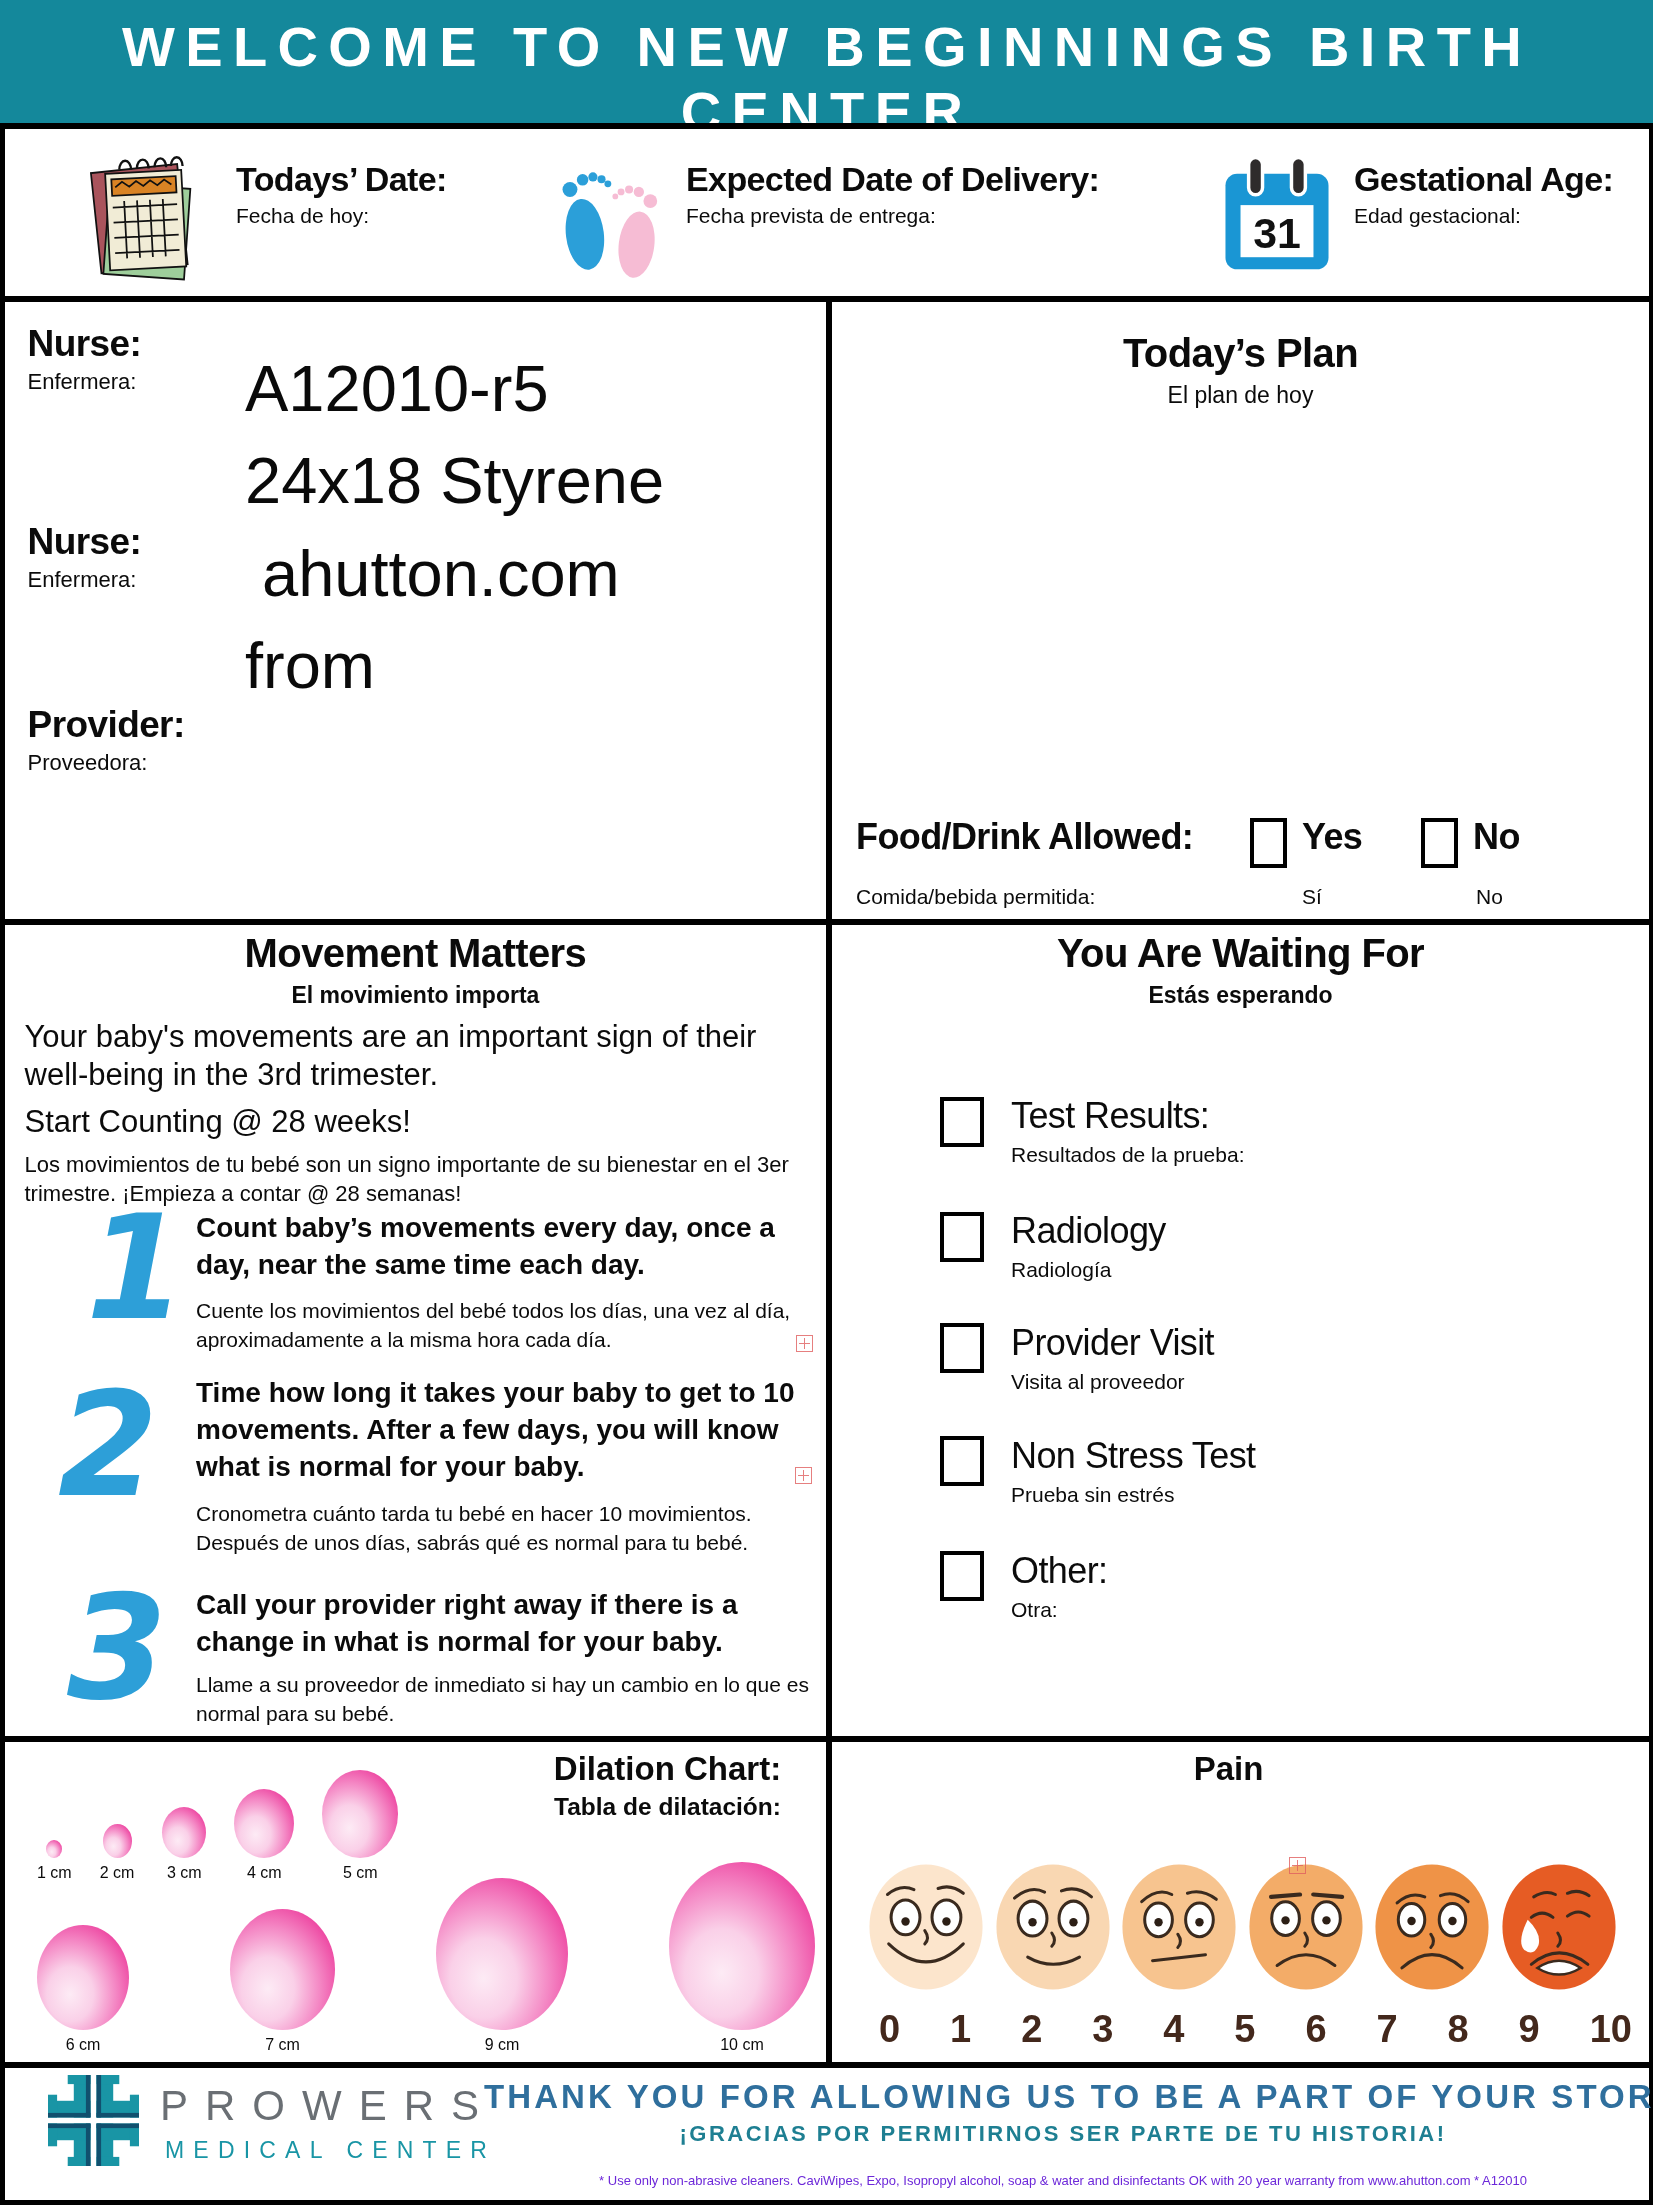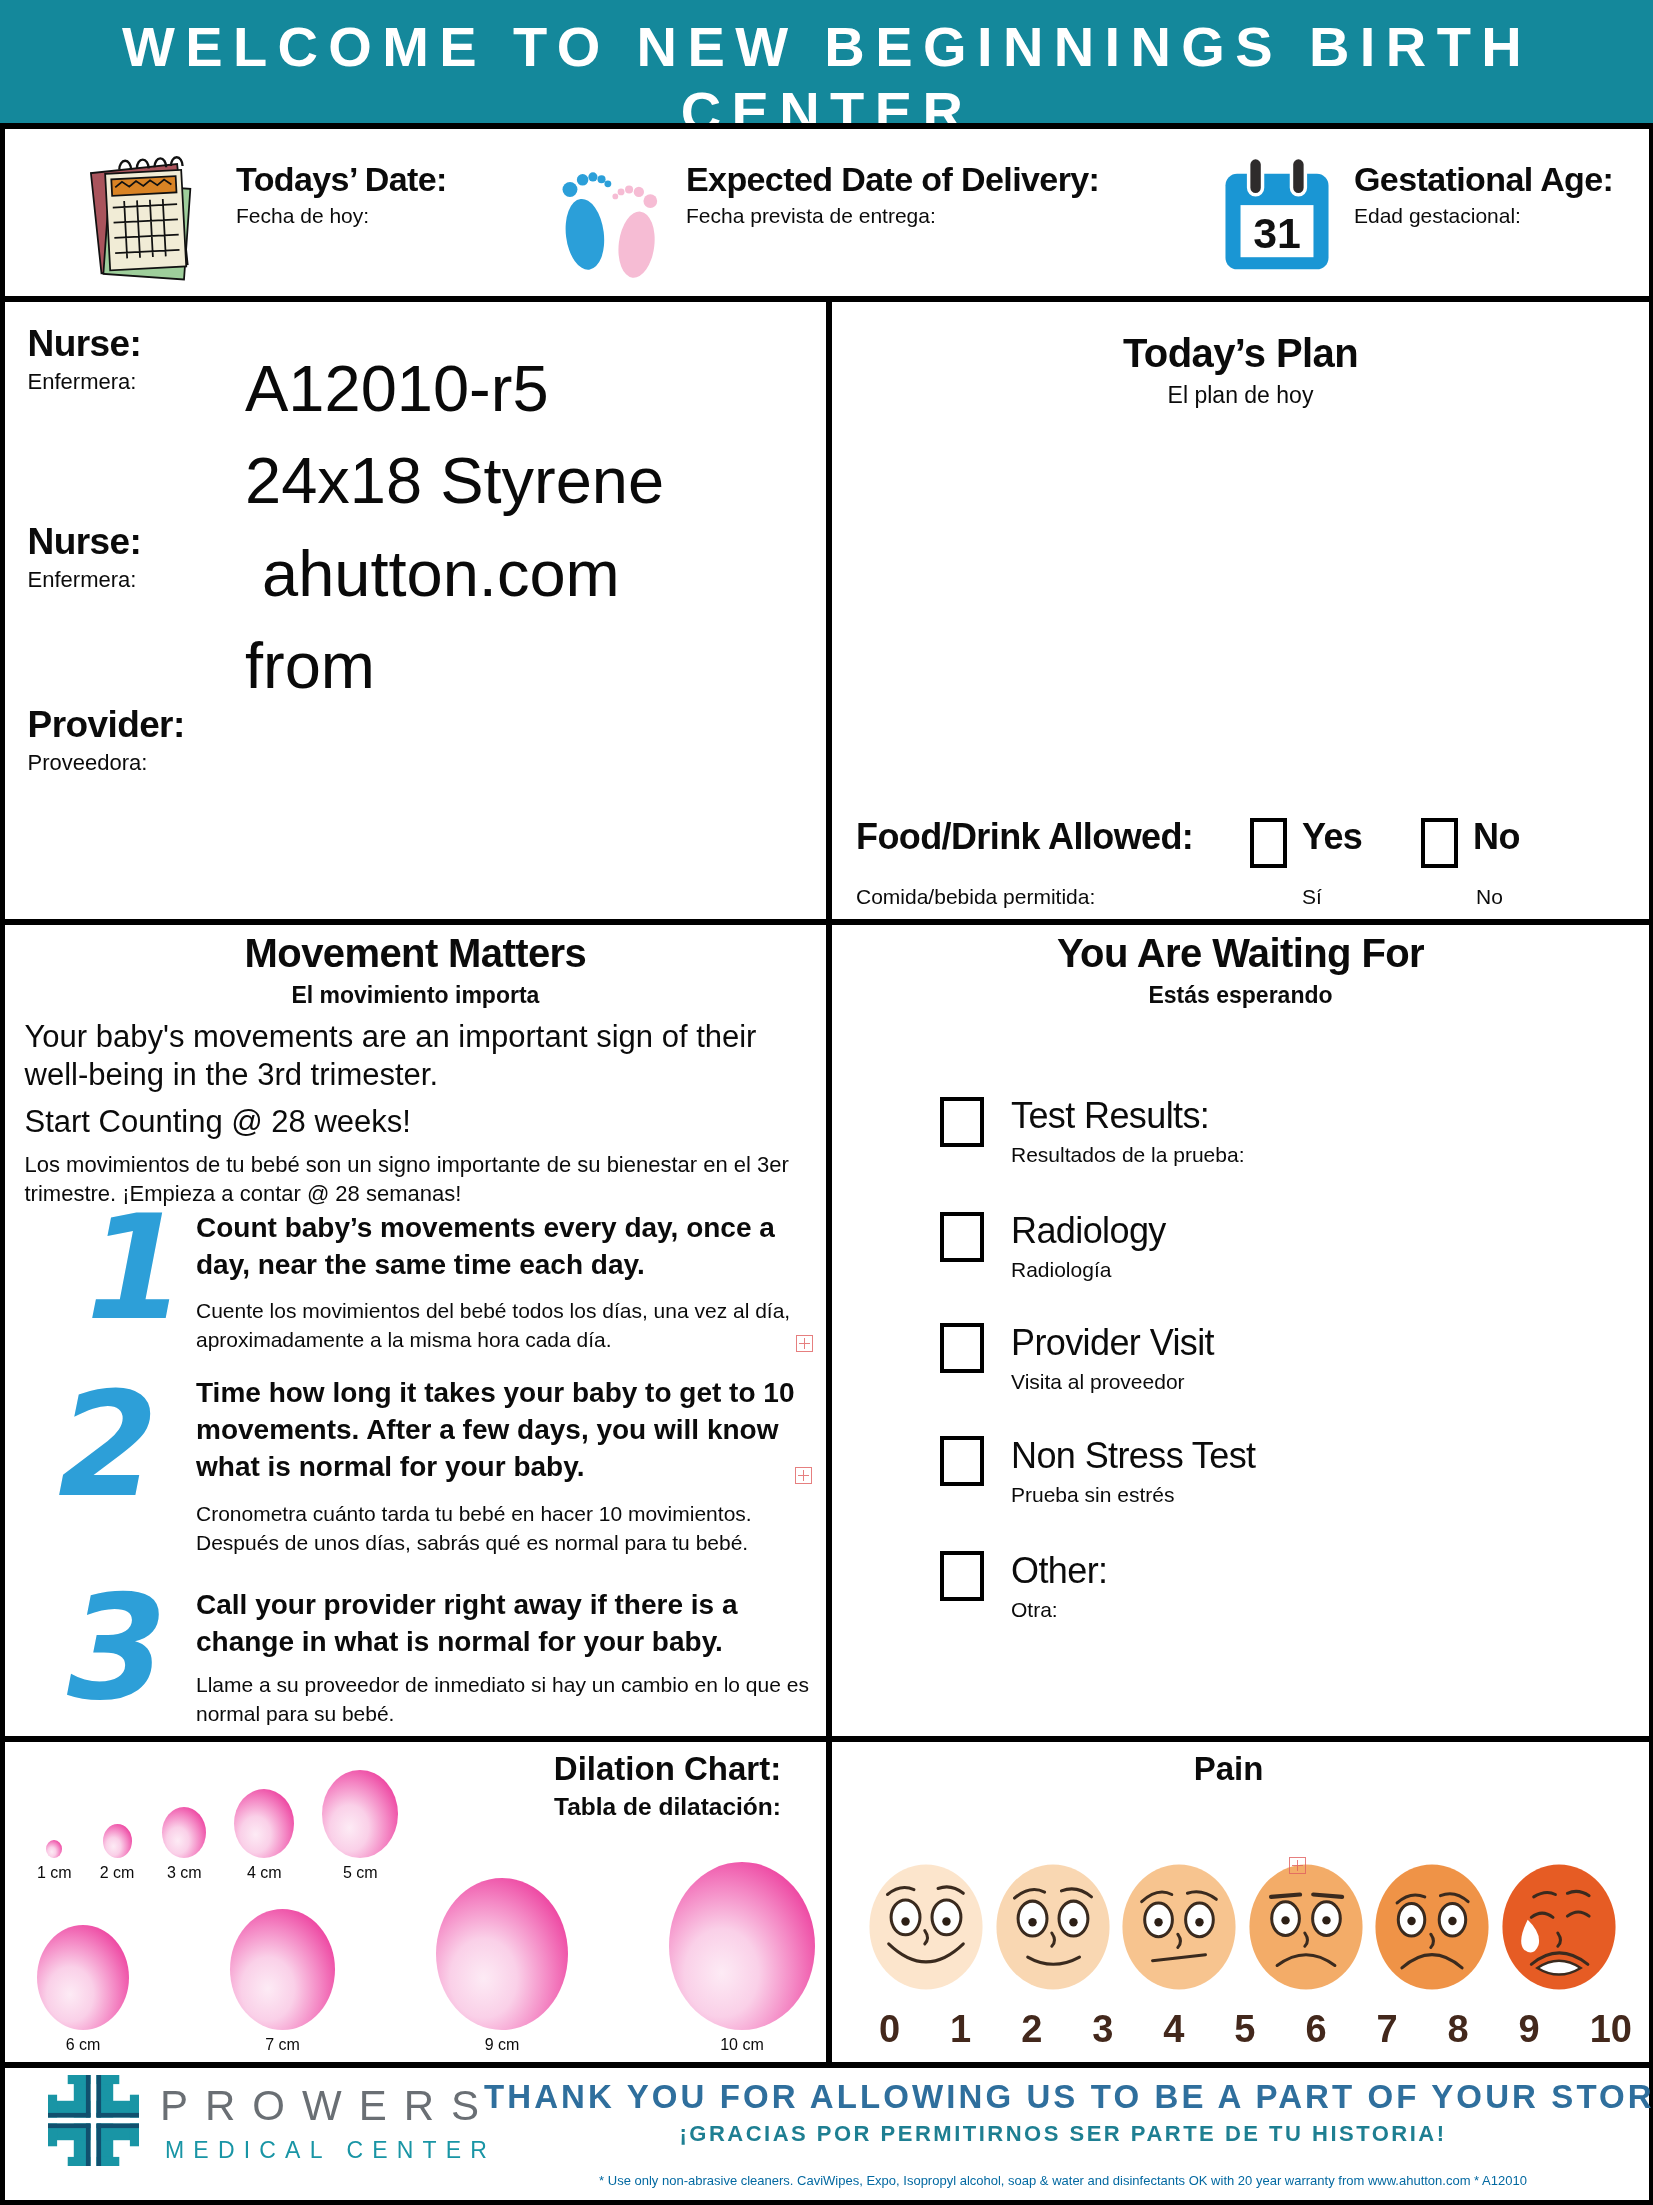--- a/index.html
+++ b/index.html
@@ -49,21 +49,21 @@
   .pp{fill:#2c1f16;}
   .pf0{fill:var(--face-0);} .pf1{fill:var(--face-1);} .pf2{fill:var(--face-2);}
   .pf3{fill:var(--face-3);} .pf4{fill:var(--face-4);} .pf5{fill:var(--face-5);}
   .pain-nums{display:flex;justify-content:space-between;}
   .pain-num{font-size:38px;font-weight:bold;color:var(--pain-number-brown);}
   
   .brand-name{font-size:42px;letter-spacing:17px;color:var(--brand-gray);white-space:nowrap;}
   .brand-sub{font-size:23px;letter-spacing:9.2px;color:var(--brand-teal);white-space:nowrap;}
   .thanks-en{font-size:33px;letter-spacing:3.1px;color:var(--thanks-blue);font-weight:bold;text-align:center;white-space:nowrap;}
   .thanks-es{font-size:22px;letter-spacing:2.5px;color:var(--thanks-teal);font-weight:bold;text-align:center;}
-  .fine{font-size:13px;color:#0369a1;text-align:center;}
+  .fine{font-size:13px;color:#6d28d9;text-align:center;}
   
   .reg{width:14.7px;height:14.7px;border:1.8px solid var(--reg-mark-red);position:absolute;opacity:.8;}
   .reg::before,.reg::after{content:"";position:absolute;background:var(--reg-mark-red);}
   .reg::before{left:50%;top:1.8px;bottom:1.8px;width:1.2px;margin-left:-0.6px;}
   .reg::after{top:50%;left:1.8px;right:1.8px;height:1.2px;margin-top:-0.6px;}
 </style>
 </head>
 <body>
 
 <div class="page">

